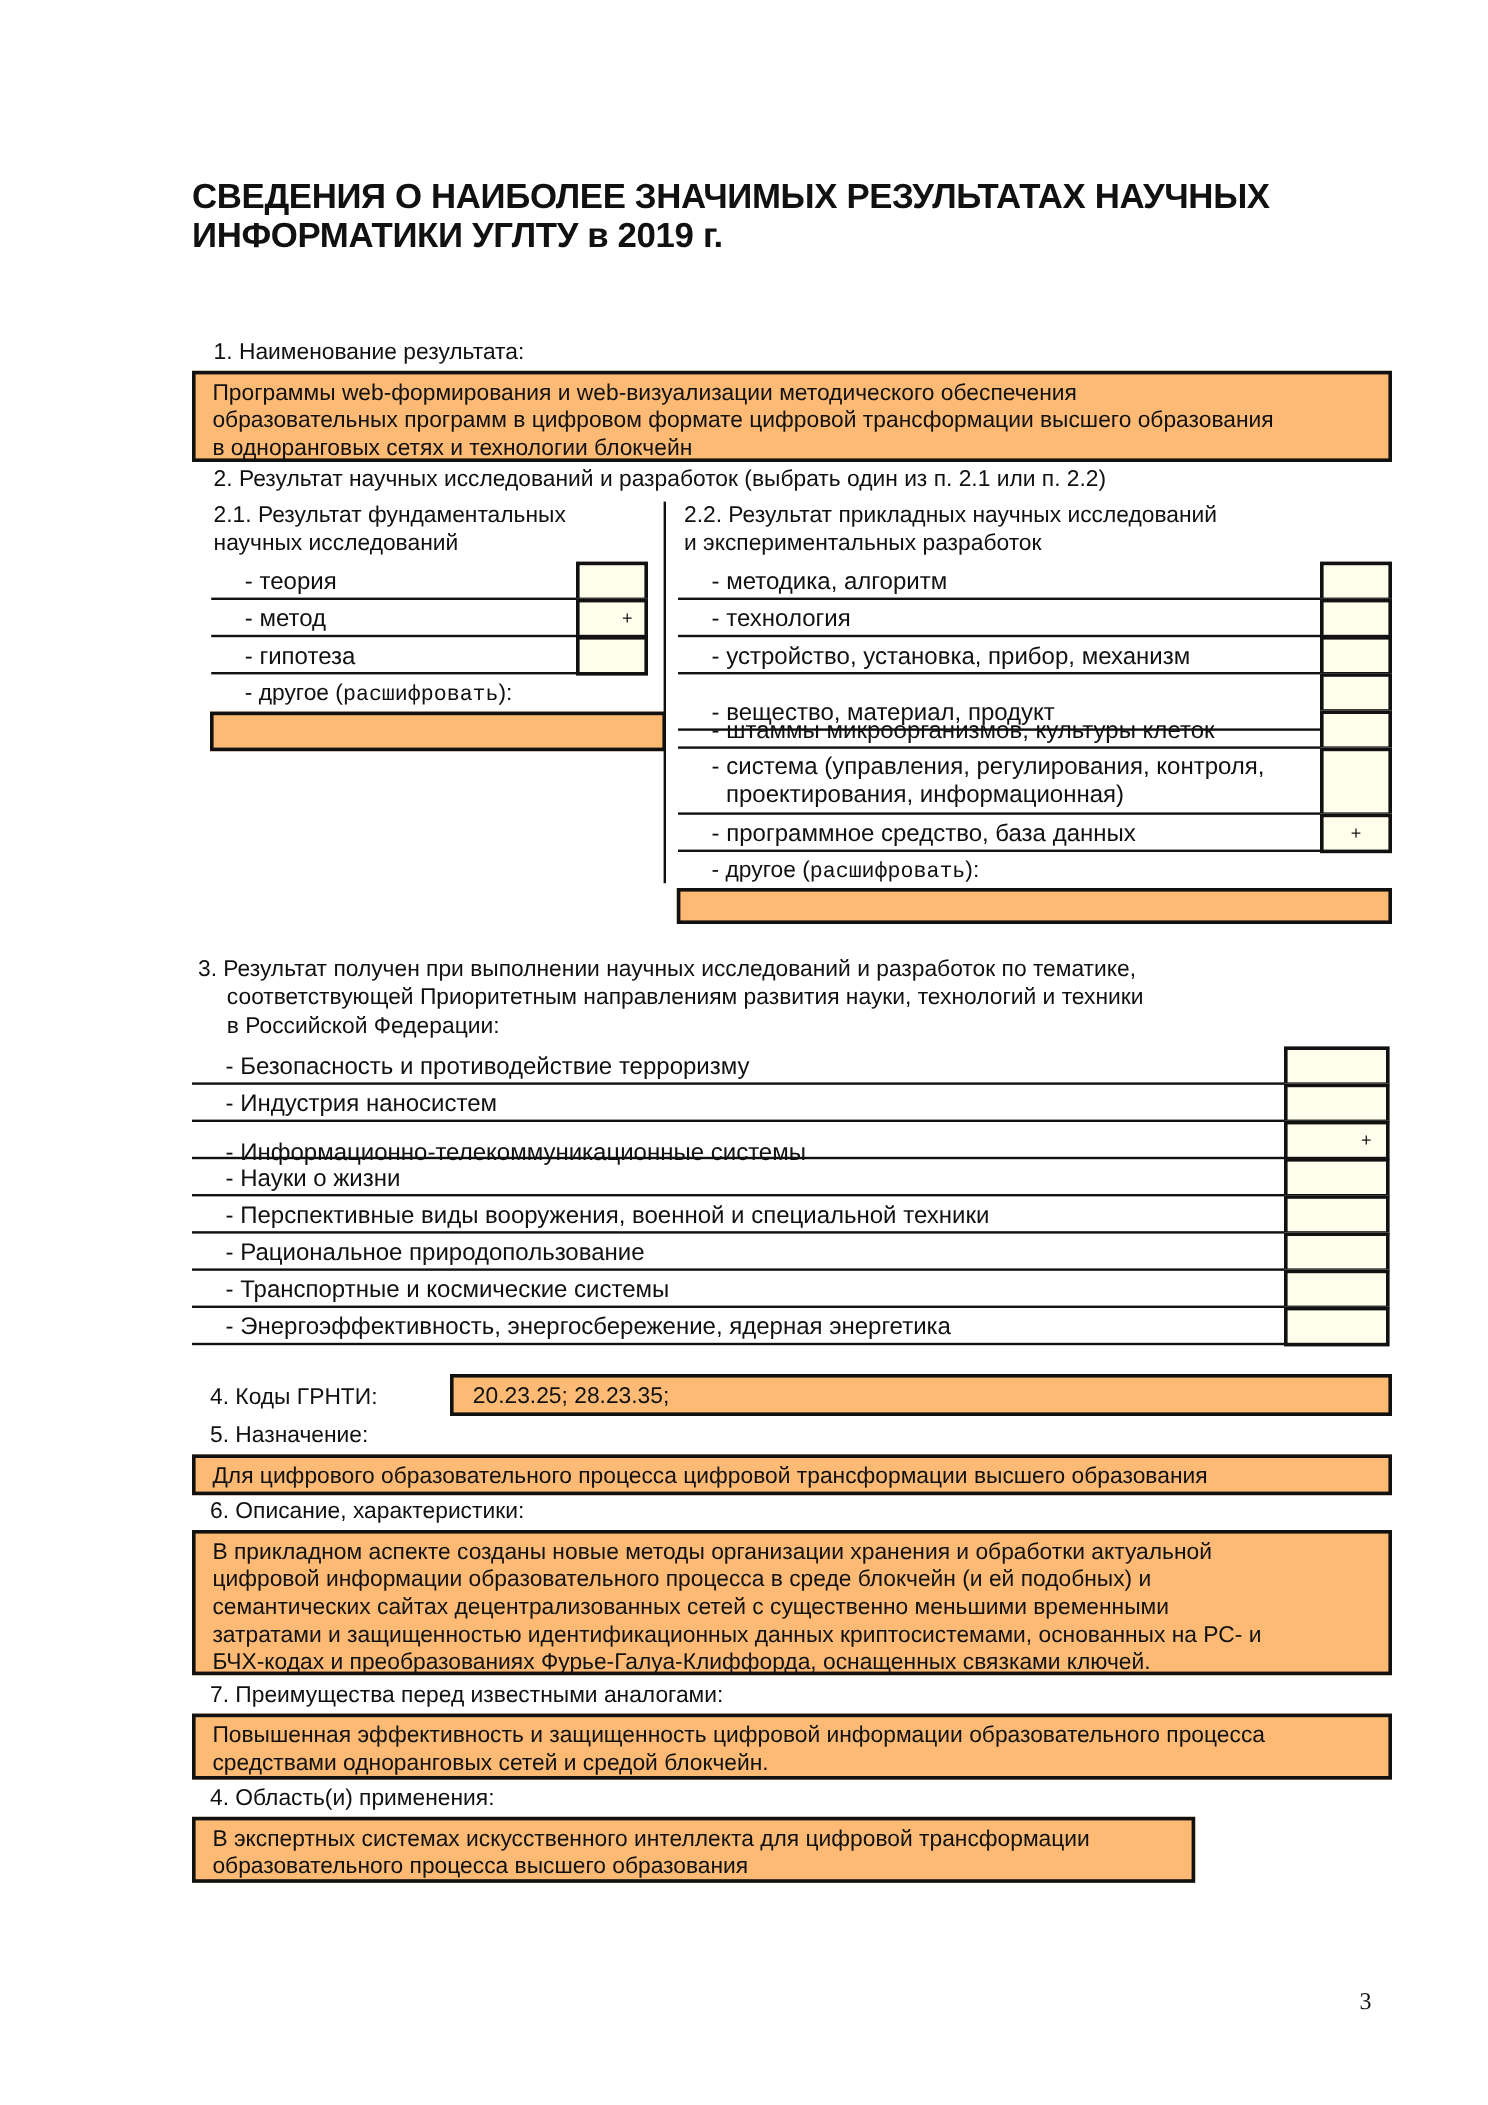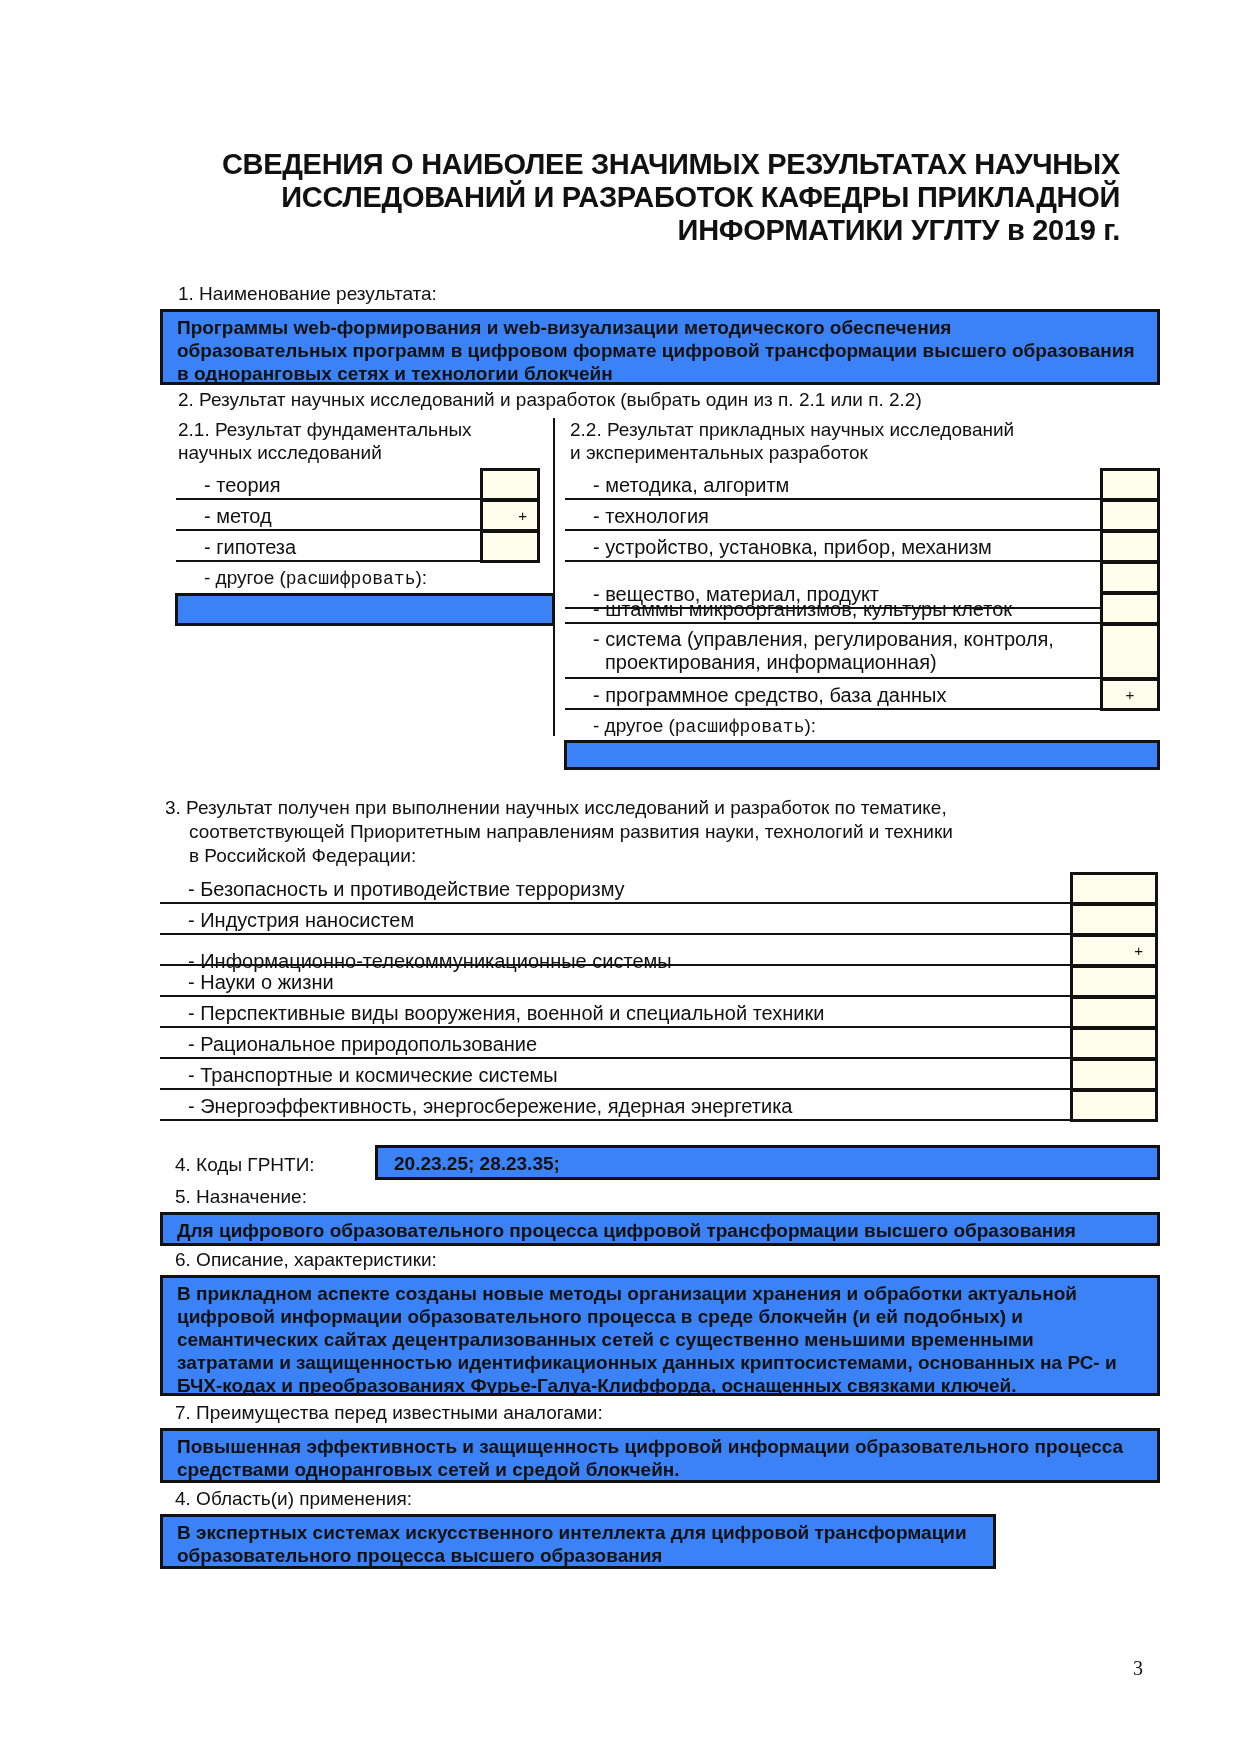--- a/index.html
+++ b/index.html
@@ -1,32 +1,31 @@
 <!DOCTYPE html>
 <html><head>
 <meta charset="utf-8">
 <style>
   html, body { margin:0; padding:0; background:#ffffff; }
   body { width:1240px; height:1754px; position:relative; font-family:"Liberation Sans", sans-serif; color:#111; }
   .abs { position:absolute; }
-  .title { left:160px; top:148px; width:960px; text-align:right; font-weight:bold; font-size:29px; line-height:33px; letter-spacing:-0.3px; }
+  .title { left:160px; top:148px; width:960px; text-align:left; font-weight:bold; font-size:29px; line-height:33px; letter-spacing:-0.3px; }
   .lbl { font-size:19px; line-height:22px; white-space:nowrap; }
-  .fill { background:#3b82f6; border:3px solid #111; box-sizing:border-box; font-size:19px; line-height:23px; padding:3px 14px;font-weight:bold; }
+  .fill { background:#fdba74; border:3px solid #111; box-sizing:border-box; font-size:19px; line-height:23px; padding:3px 14px; }
   .chk { background:#fffdeb; border:3px solid #111; box-sizing:border-box; font-size:15px; text-align:center; }
   .row { border-bottom:2px solid #111; box-sizing:border-box; font-size:20px; line-height:22px; padding-left:28px; }
   .small { font-size:18px;font-family:Liberation Mono, monospace; }
   .vline { background:#111; width:2px; }
   .pgnum { font-family:"Liberation Serif", serif; font-size:20px; }
 </style>
 </head>
 <body>
 
 <div class="abs title">
   <div>СВЕДЕНИЯ О НАИБОЛЕЕ ЗНАЧИМЫХ РЕЗУЛЬТАТАХ НАУЧНЫХ</div>
-  <div>ИССЛЕДОВАНИЙ И РАЗРАБОТОК КАФЕДРЫ ПРИКЛАДНОЙ</div>
   <div>ИНФОРМАТИКИ УГЛТУ в 2019 г.</div>
 </div>
 
 <div class="abs lbl" style="left:178px;top:283px;">1. Наименование результата:</div>
 <div class="abs fill" style="left:160px;top:309px;width:1000px;height:76px;padding-top:4px;">
   <div>Программы web-формирования  и web-визуализации методического обеспечения</div>
   <div>образовательных программ в цифровом формате цифровой трансформации высшего образования</div>
   <div>в одноранговых сетях и технологии блокчейн</div>
 </div>
 

